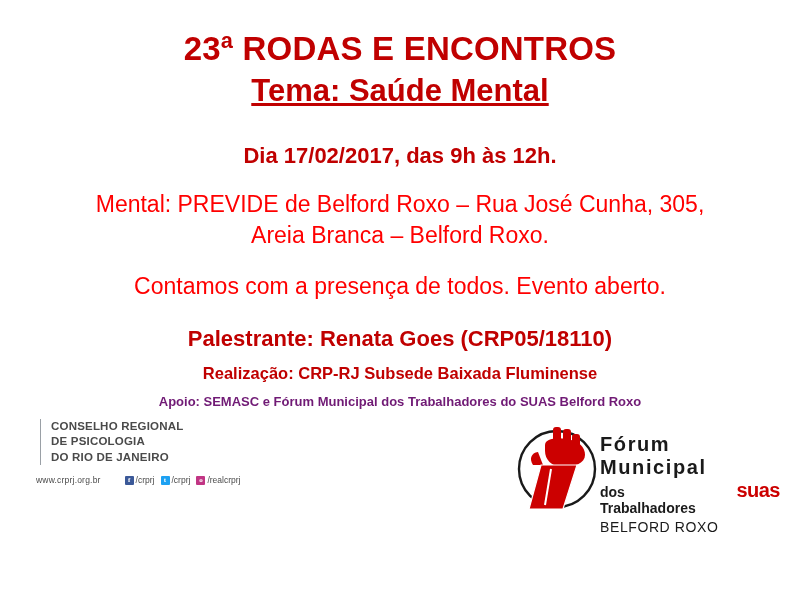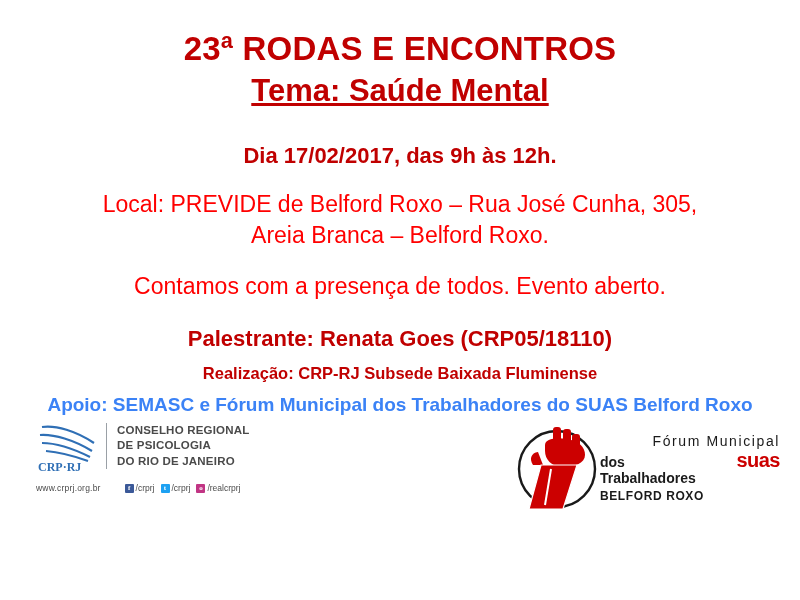--- a/index.html
+++ b/index.html
@@ -77,23 +77,23 @@
   }
   .realizacao {
     text-align: center;
     font-size: 16.5px;
     font-weight: bold;
     color: #c00000;
     margin-top: 12px;
   }
   .apoio {
     text-align: center;
-    font-size: 19px;
-    font-weight: bold;
-    color: #3b82f6;
+    font-size: 13px;
+    font-weight: bold;
+    color: #701a75;
     margin-top: 11px;
   }
 
   
   .logos {
     position: absolute;
     left: 0;
     right: 0;
     bottom: 8px;
     height: 110px;
@@ -176,85 +176,75 @@
   }
   
   .forum-logo {
     position: absolute;
     left: 600px;
     top: 14px;
     width: 180px;
     color: #111;
   }
   .forum-l1 {
+    font-size: 20px;
+    font-weight: bold;
+    letter-spacing: 1.6px;
+    color: #1a1a1a;
+  }
+  .forum-l2 {
+    font-size: 14px;
+    font-weight: bold;
+    color: #1a1a1a;
+    display: flex;
+    align-items: baseline;
+    gap: 18px;
+  }
+  .forum-suas {
+    font-size: 20px;
+    font-weight: bold;
+    color: #cc0000;
+    letter-spacing: -0.5px;
+  }
+  .forum-l3 {
     font-size: 14px;
     font-weight: normal;
-    letter-spacing: 1.6px;
-    color: #1a1a1a;
-    text-align: right;
-  }
-  .forum-l2 {
-    font-size: 14px;
-    font-weight: bold;
-    color: #1a1a1a;
-    display: flex;
-    align-items: baseline;
-    gap: 18px;
-  }
-  .forum-suas {
-    font-size: 20px;
-    font-weight: bold;
-    color: #cc0000;
-    letter-spacing: -0.5px;
-  }
-  .forum-l3 {
-    font-size: 12px;
-    font-weight: bold;
     letter-spacing: 0.6px;
     color: #1a1a1a;
     margin-top: 3px;
   }
 </style>
 </head>
 <body>
 
 <div class="poster">
 
   <div class="title-block">
     <div class="title-line1">23ª RODAS E ENCONTROS</div>
     <div class="title-line2">Tema: Saúde Mental</div>
   </div>
 
   <div class="date-line">Dia 17/02/2017,  das 9h às 12h.</div>
 
   <div class="local-block">
-    <div>Local: PREVIDE de Belford Roxo – Rua José Cunha, 305,</div>
+    <div>Mental: PREVIDE de Belford Roxo – Rua José Cunha, 305,</div>
     <div>Areia Branca – Belford Roxo.</div>
   </div>
 
   <div class="invite-line">Contamos com a presença de todos.  Evento aberto.</div>
 
   <div class="speaker-line">Palestrante: Renata Goes (CRP05/18110)</div>
 
   <div class="realizacao">Realização: CRP-RJ Subsede Baixada Fluminense</div>
   <div class="apoio">Apoio:  SEMASC e Fórum Municipal dos Trabalhadores do SUAS Belford Roxo</div>
 
   <div class="logos">
 
     <div class="crp-logo">
       <div class="crp-top">
-        <div class="crp-mark">
-          <svg width="66" height="54" viewBox="0 0 66 54" xmlns="http://www.w3.org/2000/svg">
-            <path d="M6 8 C20 6, 40 12, 58 24" stroke="#2f6fb5" stroke-width="2.2" fill="none"></path>
-            <path d="M4 16 C18 15, 38 21, 56 32" stroke="#2f6fb5" stroke-width="2.2" fill="none"></path>
-            <path d="M6 24 C20 24, 38 30, 54 38" stroke="#2f6fb5" stroke-width="2.2" fill="none"></path>
-            <path d="M10 32 C22 33, 38 37, 52 42" stroke="#2f6fb5" stroke-width="2" fill="none"></path>
-            <text x="2" y="52" font-family="Liberation Serif, serif" font-size="12" font-weight="bold" fill="#2f6fb5">CRP·RJ</text>
-          </svg>
-        </div>
         <div class="crp-divider"></div>
         <div class="crp-text">
           <div>CONSELHO REGIONAL</div>
           <div>DE PSICOLOGIA</div>
           <div>DO RIO DE JANEIRO</div>
         </div>
       </div>
       <div class="crp-bottom">
         <span class="crp-site">www.crprj.org.br</span>
         <span class="social">

